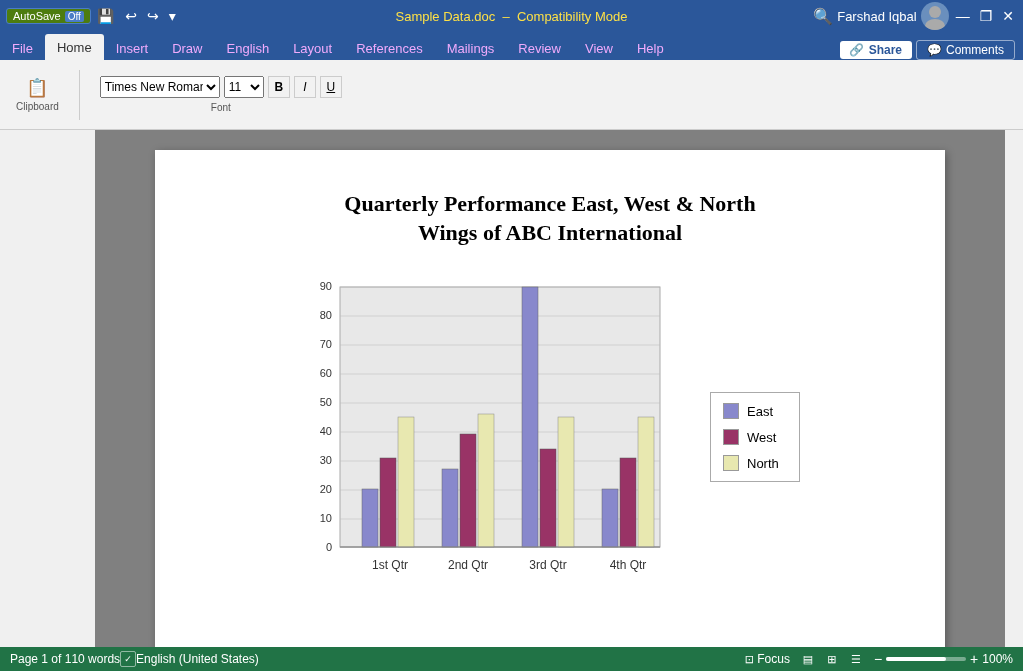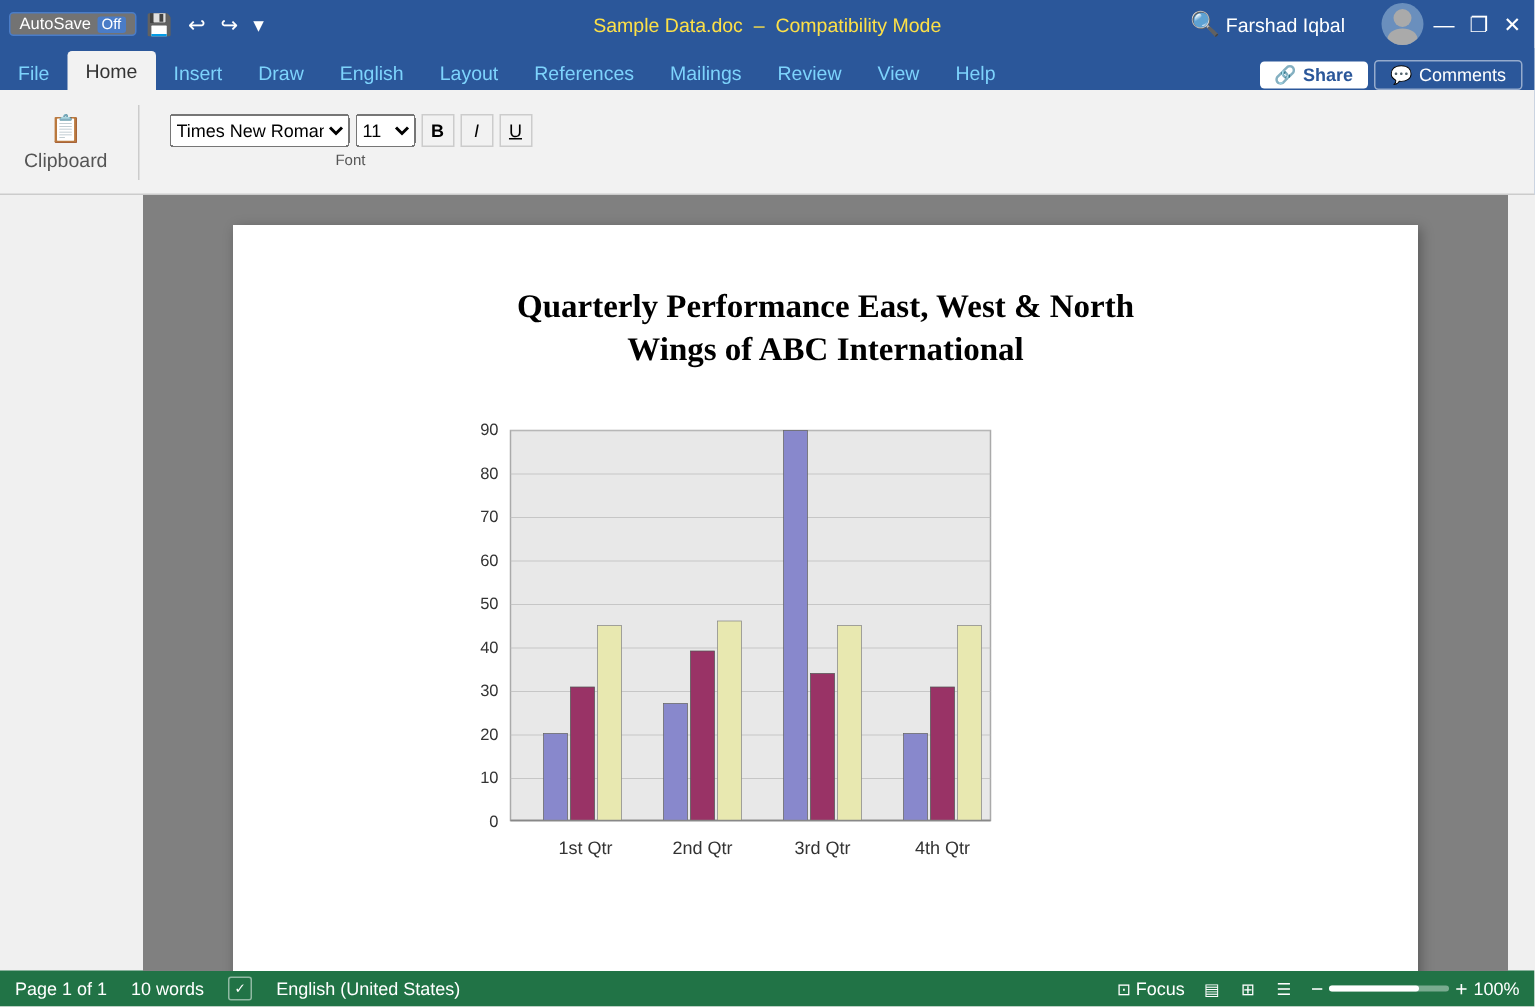--- a/index.html
+++ b/index.html
@@ -1,17 +1,17 @@
 <!DOCTYPE html>
 <html><head>
   <meta charset="utf-8">
   <style>
     * { margin: 0; padding: 0; box-sizing: border-box; }
     body { font-family: 'Segoe UI', Arial, sans-serif; background: #f0f0f0; width: 1023px; height: 671px; overflow: hidden; display: flex; flex-direction: column; }
-    .autosave-btn { background: #737373; border: 1px solid #4a7cc7; color: white; font-size: 11px; padding: 1px 6px; border-radius: 3px; display: flex; align-items: center; gap: 4px; }
+    .autosave-btn { background: #4d7c0f; border: 1px solid #4a7cc7; color: white; font-size: 11px; padding: 1px 6px; border-radius: 3px; display: flex; align-items: center; gap: 4px; }
     .autosave-toggle { background: #4a7cc7; color: white; font-size: 10px; border-radius: 2px; padding: 0 3px; }
     .avatar { width: 28px; height: 28px; border-radius: 50%; background: #6a8fbd; display: flex; align-items: center; justify-content: center; overflow: hidden; }
 
     
     .main-area {
       display: flex;
       flex: 1;
       overflow: hidden;
     }
     .left-sidebar {
@@ -86,21 +86,21 @@
     
     .status-bar {
       background: #217346;
       color: white;
       height: 24px;
       display: flex;
       align-items: center;
       padding: 0 10px;
       font-size: 12px;
       flex-shrink: 0;
-      gap: 16px;
+      gap: 0;
     }
     .status-bar-right {
       margin-left: auto;
       display: flex;
       align-items: center;
       gap: 8px;
       text-align: center;
     }
     .zoom-control { display: flex; align-items: center; gap: 4px; }
     .zoom-slider {
@@ -141,21 +141,21 @@
 
     .tabs-row {
       display: flex;
       align-items: flex-end;
       height: 28px;
       background: #2b579a;
     }
     .tab-item {
       padding: 4px 12px;
       font-size: 13px;
-      color: #7dd3fc;
+      color: #f0abfc;
       cursor: pointer;
       height: 24px;
       display: flex;
       align-items: center;
       border-radius: 3px 3px 0 0;
     }
     .tab-item.active {
       background: #f2f2f2;
       color: #333;
       height: 26px;
@@ -209,21 +209,21 @@
       <span class="qa-btn">↪</span>
       <span class="qa-btn">▾</span>
     </div>
     <div class="file-name-center">
       <span>Sample Data.doc</span>
       &nbsp;–&nbsp;
       <span>Compatibility Mode</span>
     </div>
     <div class="title-right">
       <span class="search-icon-btn">🔍</span>
-      <span style="color:white;font-size:13px;margin-right:20px;">Farshad Iqbal</span>
+      <span style="color:white;font-size:13px;margin-right:0;">Farshad Iqbal</span>
       <div class="avatar">
         <svg width="28" height="28" viewBox="0 0 28 28">
             <circle cx="14" cy="10" r="6" fill="#aaa"></circle>
             <ellipse cx="14" cy="24" rx="10" ry="7" fill="#aaa"></ellipse>
           </svg>
       </div>
       <span class="qa-btn">—</span>
       <span class="qa-btn">❐</span>
       <span class="qa-btn">✕</span>
     </div>
@@ -252,21 +252,21 @@
       </button>
     </div>
   </div>
 
   <div style="background:#f2f2f2; height:70px; border-bottom: 1px solid #ccc; display:flex; align-items:center; padding: 0 16px; gap:20px;">
 
     <div style="display:flex;flex-direction:column;align-items:center;gap:2px;">
       <div style="display:flex;gap:4px;">
         <button style="background:none;border:none;cursor:pointer;font-size:18px;">📋</button>
       </div>
-      <span style="font-size:13px;color:#555;">Clipboard</span>
+      <span style="font-size:10px;color:#555;">Clipboard</span>
     </div>
     <div style="width:1px;height:50px;background:#ccc;flex-shrink:0;"></div>
 
     <div style="display:flex;flex-direction:column;gap:4px;">
       <div style="display:flex;gap:4px;align-items:center;">
         <select style="font-size:12px;height:22px;width:120px;"><option>Times New Roman</option></select>
         <select style="font-size:12px;height:22px;width:40px;"><option>11</option></select>
         <button style="background:none;border:1px solid #ccc;cursor:pointer;font-size:12px;font-weight:bold;width:22px;height:22px;">B</button>
         <button style="background:none;border:1px solid #ccc;cursor:pointer;font-size:12px;font-style:italic;width:22px;height:22px;">I</button>
         <button style="background:none;border:1px solid #ccc;cursor:pointer;font-size:12px;text-decoration:underline;width:22px;height:22px;">U</button>
@@ -334,20 +334,34 @@
 
               <text x="90" y="292" font-size="12" text-anchor="middle" fill="#333">1st Qtr</text>
               <text x="168" y="292" font-size="12" text-anchor="middle" fill="#333">2nd Qtr</text>
               <text x="248" y="292" font-size="12" text-anchor="middle" fill="#333">3rd Qtr</text>
               <text x="328" y="292" font-size="12" text-anchor="middle" fill="#333">4th Qtr</text>
 
               <line x1="40" y1="270" x2="360" y2="270" stroke="#888" stroke-width="1"></line>
             </svg>
           </div>
 
+          <div class="legend-box">
+            <div class="legend-item">
+              <div class="legend-color" style="background:#8888cc;"></div>
+              <span>East</span>
+            </div>
+            <div class="legend-item">
+              <div class="legend-color" style="background:#993366;"></div>
+              <span>West</span>
+            </div>
+            <div class="legend-item">
+              <div class="legend-color" style="background:#e8e8b0;"></div>
+              <span>North</span>
+            </div>
+          </div>
         </div>
       </div>
     </div>
   </div>
 
   <div class="right-sidebar"></div>
 </div>
 
 <div class="status-bar">
   <span>Page 1 of 1</span>

